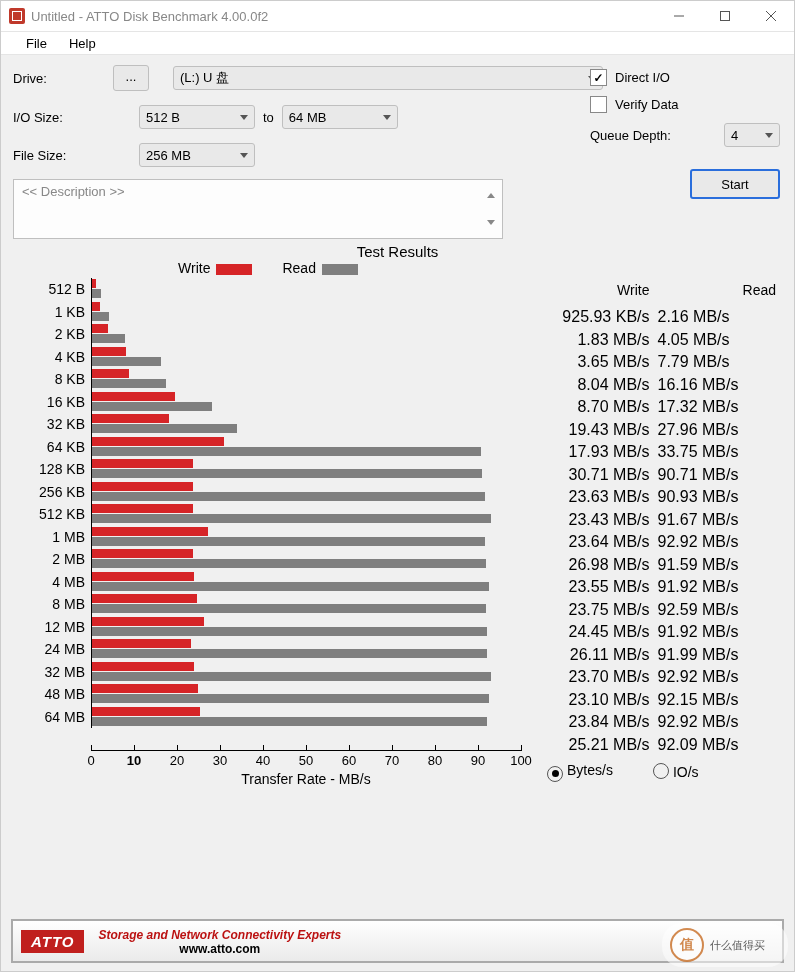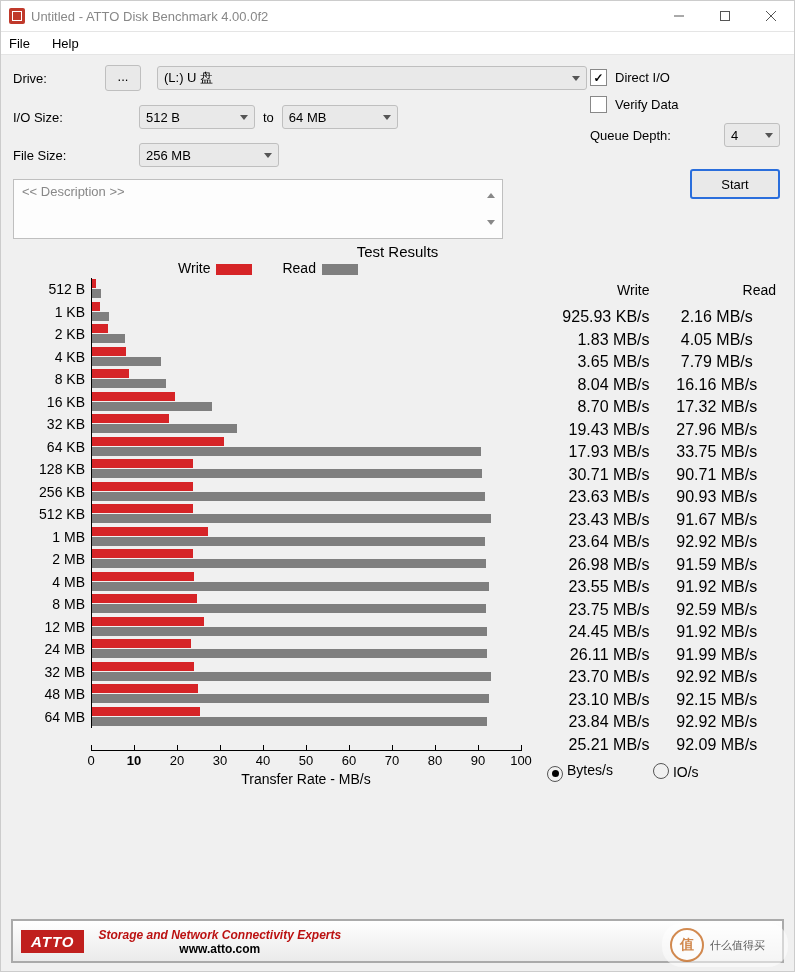--- a/index.html
+++ b/index.html
@@ -55,21 +55,21 @@
     color: #666;
   }
   .win-btn svg { width: 10px; height: 10px; }
   
   .menubar {
     height: 22px;
     background: #fff;
     border-bottom: 1px solid #e5e5e5;
     display: flex;
     align-items: center;
-    padding-left: 4px;
+    padding-left: 21px;
     gap: 14px;
     color: #000;
   }
   .menu-item { padding: 2px 4px; }
   
   .client {
     flex: 1;
     padding: 10px 12px 4px 12px;
     display: flex;
     flex-direction: column;
@@ -190,21 +190,21 @@
     font-size:14px;
     margin-bottom:8px;
   }
   .val-header .c1{flex:1;text-align:right;padding-right:8px;}
   .val-header .c2{flex:1;text-align:right;padding-right:6px;}
   .val-row{
     display:flex; font-size:16px;
     line-height:22.5px;
   }
   .val-row .c1{flex:1;text-align:right;padding-right:8px;white-space:nowrap;}
-  .val-row .c2{flex:1;text-align:center;padding-right:6px;white-space:nowrap;}
+  .val-row .c2{flex:1;text-align:left;padding-right:6px;white-space:nowrap;}
 
   
   .chart{
     position:relative;
     height:490px;
   }
   .chart-rows{
     position:absolute;
     left:0; right:10px; top:0;
   }
@@ -352,21 +352,21 @@
             <span class="chev"></span>
         </div>
       </div>
       <div style="clear:both"></div>
       <div class="start-btn">
         <span>Start</span>
       </div>
     </div>
 
     <div>
-      <div style="display:flex;align-items:center;gap:8px;">
+      <div style="display:flex;align-items:center;gap:16px;">
         <span class="label" style="width:84px">Drive:</span>
         <span class="btn-ellipsis">...</span>
         <div class="select" style="width:430px">
           <span>(L:) U 盘</span>
             <span class="chev"></span>
         </div>
       </div>
 
       <div style="display:flex;align-items:center;margin-top:14px;gap:0;">
         <span class="label" style="width:126px">I/O Size:</span>
@@ -376,21 +376,21 @@
         </div>
         <span style="margin:0 8px">to</span>
         <div class="select" style="width:116px">
           <span>64 MB</span>
             <span class="chev"></span>
         </div>
       </div>
 
       <div style="display:flex;align-items:center;margin-top:14px;">
         <span class="label" style="width:126px">File Size:</span>
-        <div class="select" style="width:140px">
+        <div class="select" style="width:116px">
           <span>256 MB</span>
             <span class="chev"></span>
         </div>
       </div>
     </div>
 
     <div class="desc-box">
       <span>&lt;&lt; Description &gt;&gt;</span>
       <div class="desc-spin">
         <div class="spin-btn">

